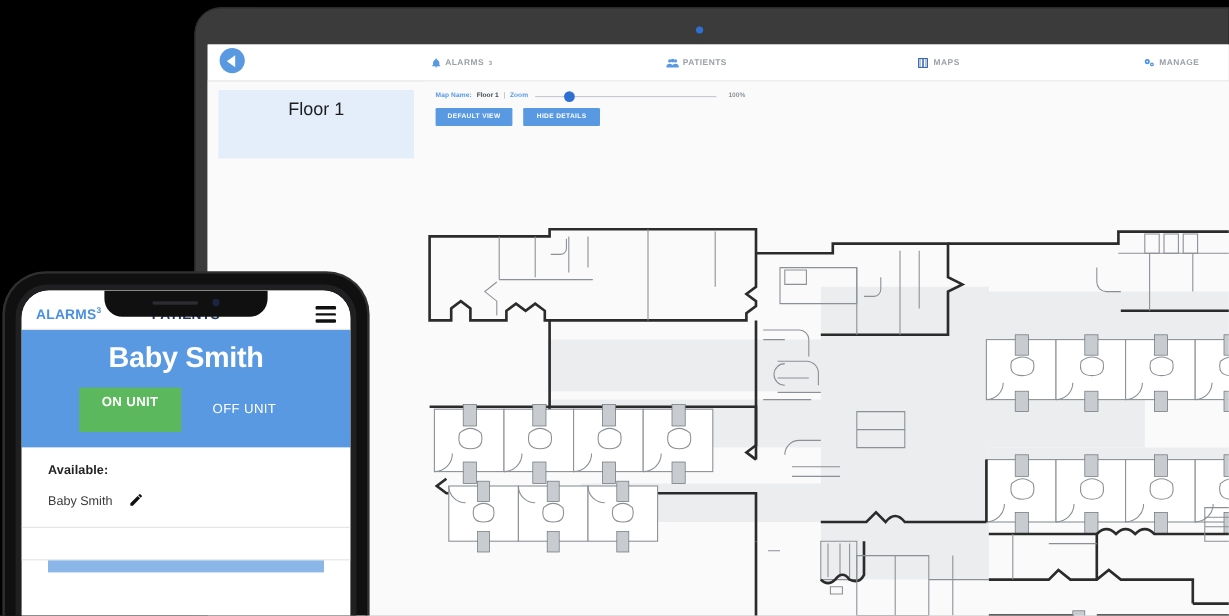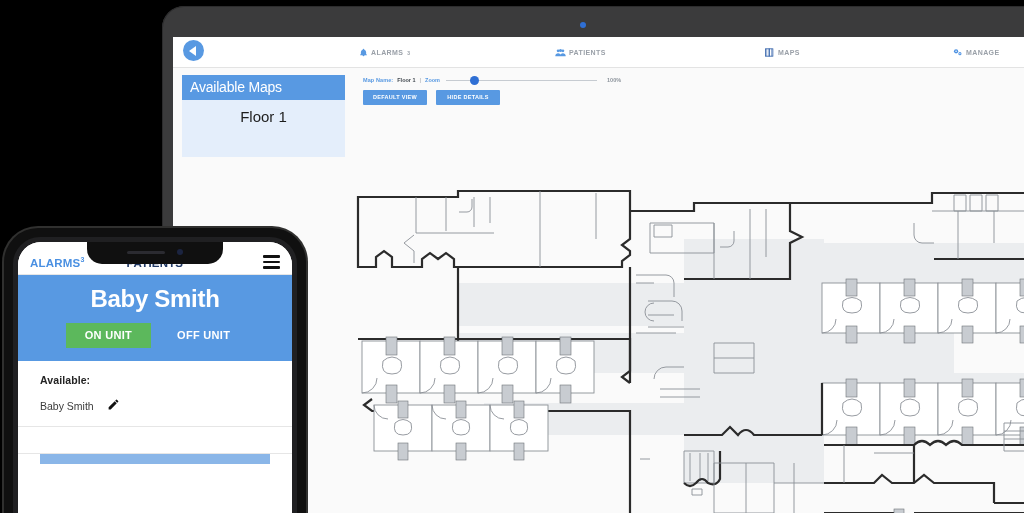--- a/index.html
+++ b/index.html
@@ -153,24 +153,24 @@
   #p-alarms .sup { font-size: 7px; vertical-align: super; }
   #p-patients { font-size: 11.5px; color: #223a66; font-weight: bold; letter-spacing: .2px; margin-left: 42px; }
   #p-menu { margin-left: auto; display: flex; flex-direction: column; gap: 3px; }
   #p-menu span { display:block; width: 17px; height: 2.6px; background: #111; border-radius: 1px; }
 
   #p-hero { background: #5899e2; padding: 10px 0 13px 0; text-align: center; }
   #p-name { color: #ffffff; font-size: 24px; font-weight: bold; letter-spacing: -.3px; }
   #p-toggle { margin-top: 10px; display: flex; justify-content: center; align-items: center; gap: 0; }
   #btn-onunit {
     background: #5cb85c; color: #ffffff; font-size: 11px; font-weight: bold;
-    padding: 6px 19px 7px 19px; border: none; letter-spacing: .3px;
+    padding: 6px 19px 19px 19px; border: none; letter-spacing: .3px;
   }
   #btn-offunit {
-    background: transparent; color: #ffffff; font-size: 11px; font-weight: bold;
+    background: transparent; color: #ffffff; font-size: 11px; font-weight: normal;
     padding: 6px 14px 7px 14px; border: none; letter-spacing: .3px; margin-left: 12px;
   }
 
   .p-field { padding: 13px 22px 13px 22px; border-bottom: 1px solid #e6e6e6; background: #fff; }
   .p-field-label { font-size: 10.5px; color: #232323; font-weight: bold; letter-spacing: .1px; }
   .p-field-row { margin-top: 12px; display: flex; align-items: center; gap: 13px; }
   .p-field-value { font-size: 10.5px; color: #3b3b3b; }
   .pencil { font-size: 11px; color: #111; transform: rotate(0deg); }
   #p-bottom-bar { height: 10px; background: #8ab6e8; margin: 0 22px; }
 </style>
@@ -231,21 +231,20 @@
                 <circle cx="18" cy="14" r="1.5" fill="#fff"></circle>
               </svg>
           </span>
           <span>MANAGE</span>
         </div>
       </div>
 
       <div id="t-body">
 
         <div id="t-left">
-          <div id="maps-header">Available Maps</div>
           <div id="maps-list">
             <div class="map-item">Floor 1</div>
             <div id="maps-list-filler"></div>
           </div>
         </div>
 
         <div id="t-right">
 
           <div id="mapmeta">
             <span class="meta-label">Map Name:</span>

